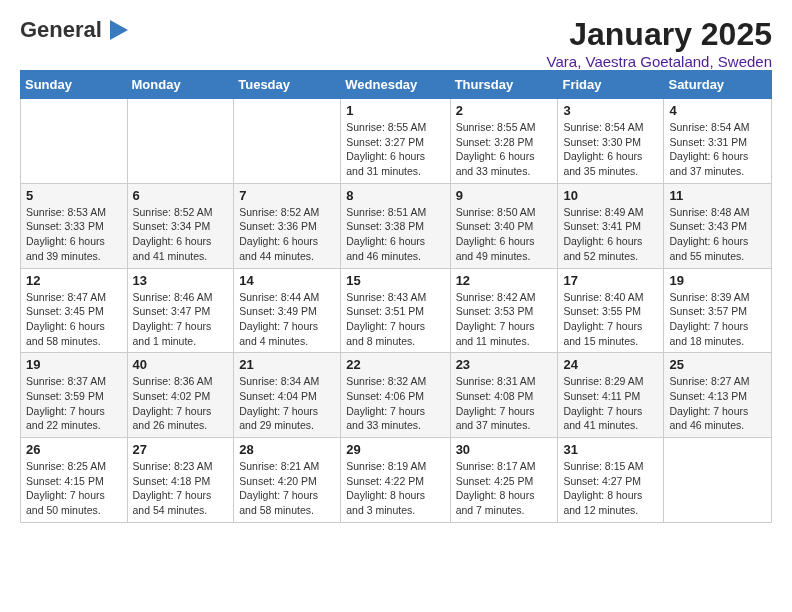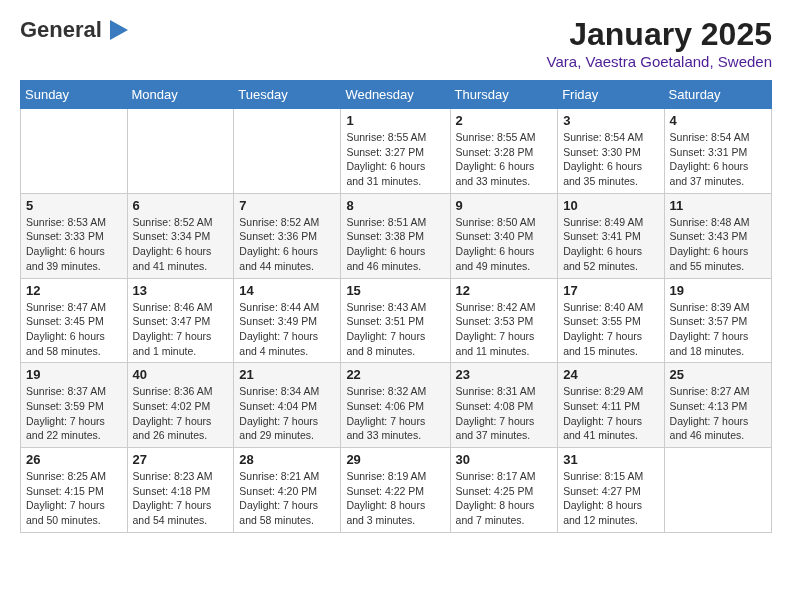--- a/index.html
+++ b/index.html
@@ -10,21 +10,20 @@
       min-height: 612px;
     }
     .page {
       width: 792px;
       padding: 16px 20px 20px 20px;
     }
     .header-area {
       display: flex;
       align-items: flex-start;
       justify-content: space-between;
-      margin-bottom: 10px;
     }
     .logo-area {
       display: flex;
       align-items: center;
     }
     .logo-text {
       font-size: 22px;
       font-weight: bold;
       line-height: 1.1;
     }
@@ -49,21 +48,21 @@
     }
     .calendar-table {
       width: 100%;
       border-collapse: collapse;
       border: 1px solid #ccc;
     }
     .calendar-table th {
       background-color: #3a7bbf;
       color: #fff;
       font-size: 13px;
-      font-weight: normal;
+      font-weight: bold;
       padding: 6px 4px;
       text-align: left;
       border: 1px solid #3a7bbf;
     }
     .calendar-table td {
       vertical-align: top;
       border: 1px solid #ccc;
       padding: 4px 5px;
       width: 113px;
       min-height: 80px;

